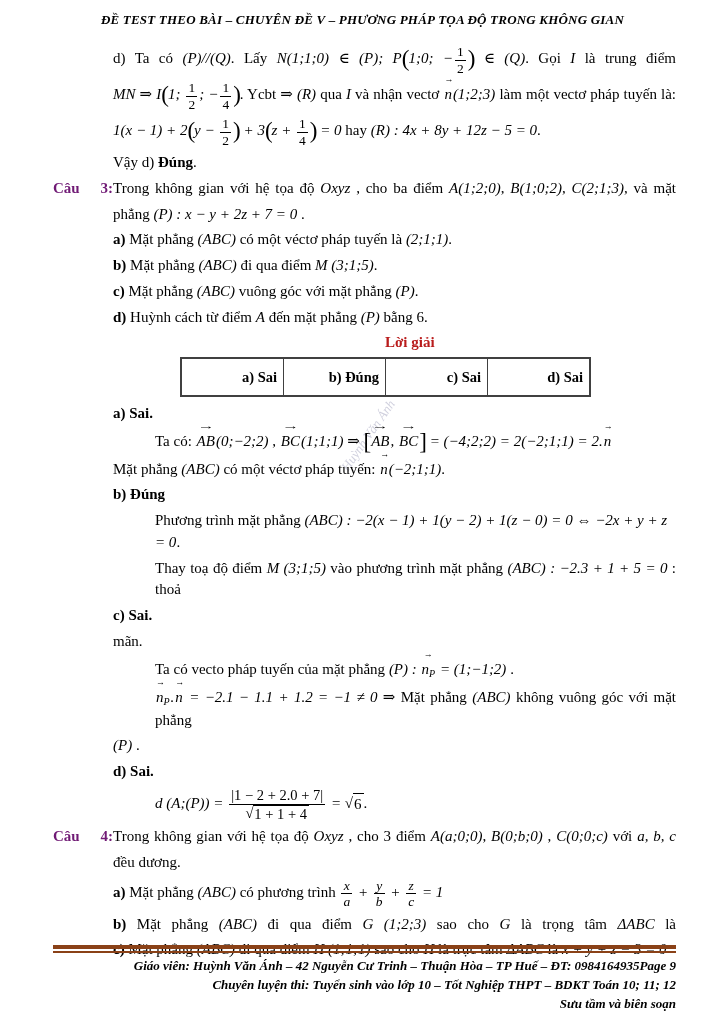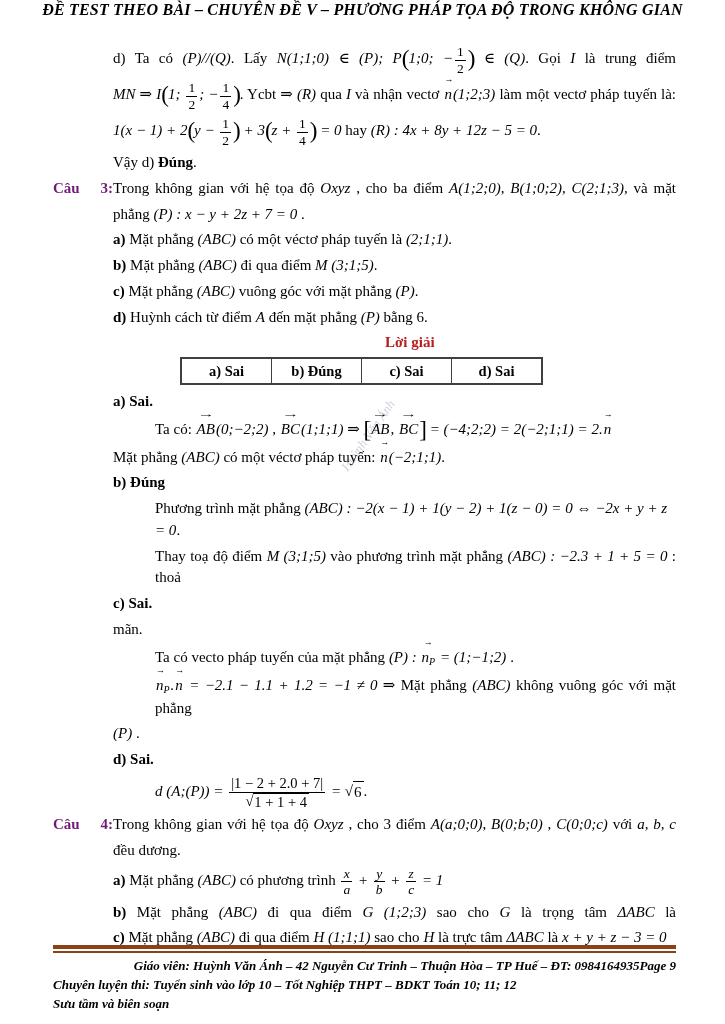--- a/index.html
+++ b/index.html
@@ -1,20 +1,20 @@
 <!DOCTYPE html>
 <html><head>
 <meta charset="utf-8">
 <style>
   html,body{margin:0;padding:0}
   body{width:725px;height:1024px;background:#fff;color:#000;
        font-family:"Liberation Serif","DejaVu Serif",serif;}
   .page{position:relative;width:725px;height:1024px;overflow:hidden;background:#fff}
-  .header-title{padding-top:1px;text-align:center;font-weight:bold;font-style:italic;
-                font-size:16px;color:#000;letter-spacing:.2px}
+  .header-title{padding-top:12px;text-align:center;font-weight:bold;font-style:italic;
+                font-size:13px;color:#000;letter-spacing:.2px}
   .content{position:absolute;top:44px;left:53px;right:49px;font-size:15px;line-height:1.45}
   .line{margin:0 0 4px 60px}
   .line.indent{margin-left:102px}
   .line.just{text-align:justify;text-align-last:justify}
   .line.q{display:flex;margin-left:0}
   .qlabel{flex:0 0 60px;color:#701a75;font-weight:bold}
   .qbody{display:block;flex:1}
   .q.just .qbody{text-align:justify;text-align-last:justify}
   .mi{font-style:italic}
   .bd{font-weight:bold}
@@ -27,30 +27,30 @@
   .frac.fbig{font-size:14.5px}
   .sqrt{display:inline-flex;align-items:stretch}
   .sqrt .rad{font-style:normal}
   .sqrt .rbody{border-top:1px solid #000;padding:0 2px 0 1px}
   .vec{position:relative;display:inline-block;font-style:italic;margin:0 1px;padding-top:2px}
   .varr{position:absolute;top:-7px;left:0;width:100%;text-align:center;font-size:9px;
         font-style:normal;line-height:1}
   .vsub{font-size:10px;vertical-align:-3px;font-style:italic}
   .loigiai{color:#b91c1c;font-weight:bold;margin:2px 0 3px 332px;font-size:15px}
   .anstable{border-collapse:collapse;margin:0 0 6px 127px;border:2px solid #404040}
-  .anstable td{border:1px solid #404040;width:89px;height:24px;text-align:center;
-               font-weight:bold;font-size:14.5px;padding:0}
+  .anstable td{border:1px solid #404040;width:89px;height:24px;text-align:right;
+               font-weight:bold;font-size:14.5px;padding:6px}
   .watermark{position:absolute;top:465px;left:338px;transform:rotate(-55deg);
              transform-origin:left top;color:rgba(130,130,165,.38);font-size:13px;
              font-style:italic;white-space:nowrap;pointer-events:none}
   .footer{position:absolute;left:53px;right:49px;bottom:10px;font-size:13px;
           font-weight:bold;font-style:italic}
   .frule{border-top:4px solid #8a4117;border-bottom:2px solid #8a4117;height:2px;margin-bottom:4px}
   .fl1{display:flex;justify-content:flex-end;line-height:1.45}
-  .fl2,.fl3{text-align:left;line-height:1.45}
+  .fl2,.fl3{text-align:right;line-height:1.45}
 </style>
 </head>
 <body>
 
 <div class="page">
   <div class="header-title">ĐỀ TEST THEO BÀI – CHUYÊN ĐỀ V – PHƯƠNG PHÁP TỌA ĐỘ TRONG KHÔNG GIAN</div>
 
   <div class="watermark">Huỳnh Văn Ánh</div>
 
   <div class="content">

